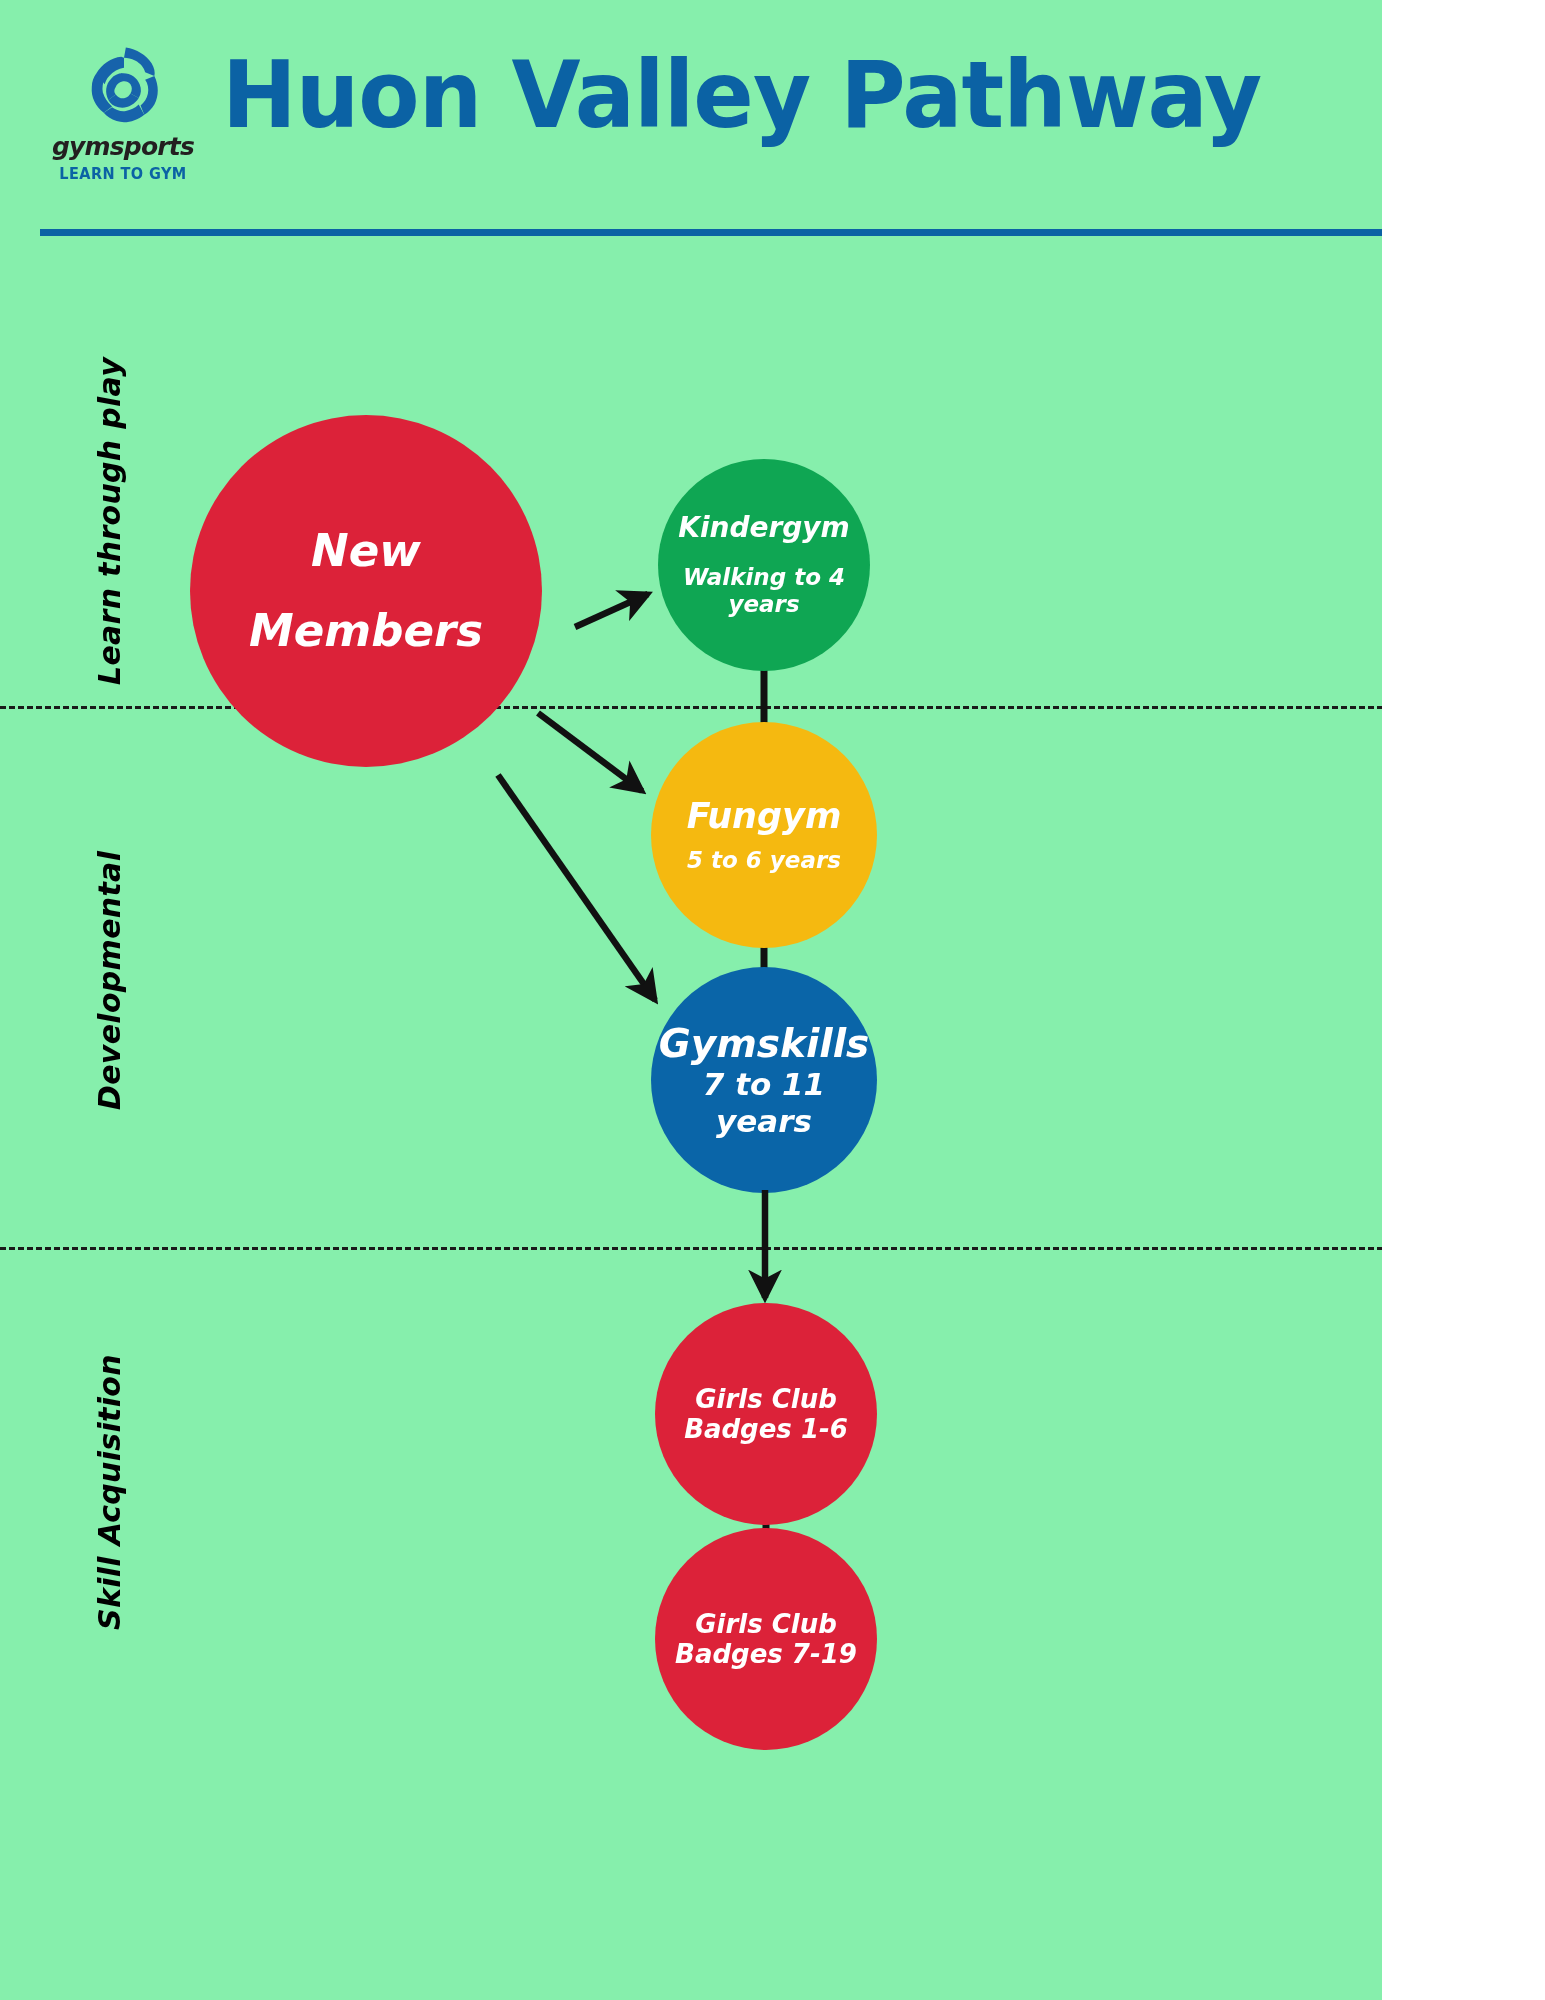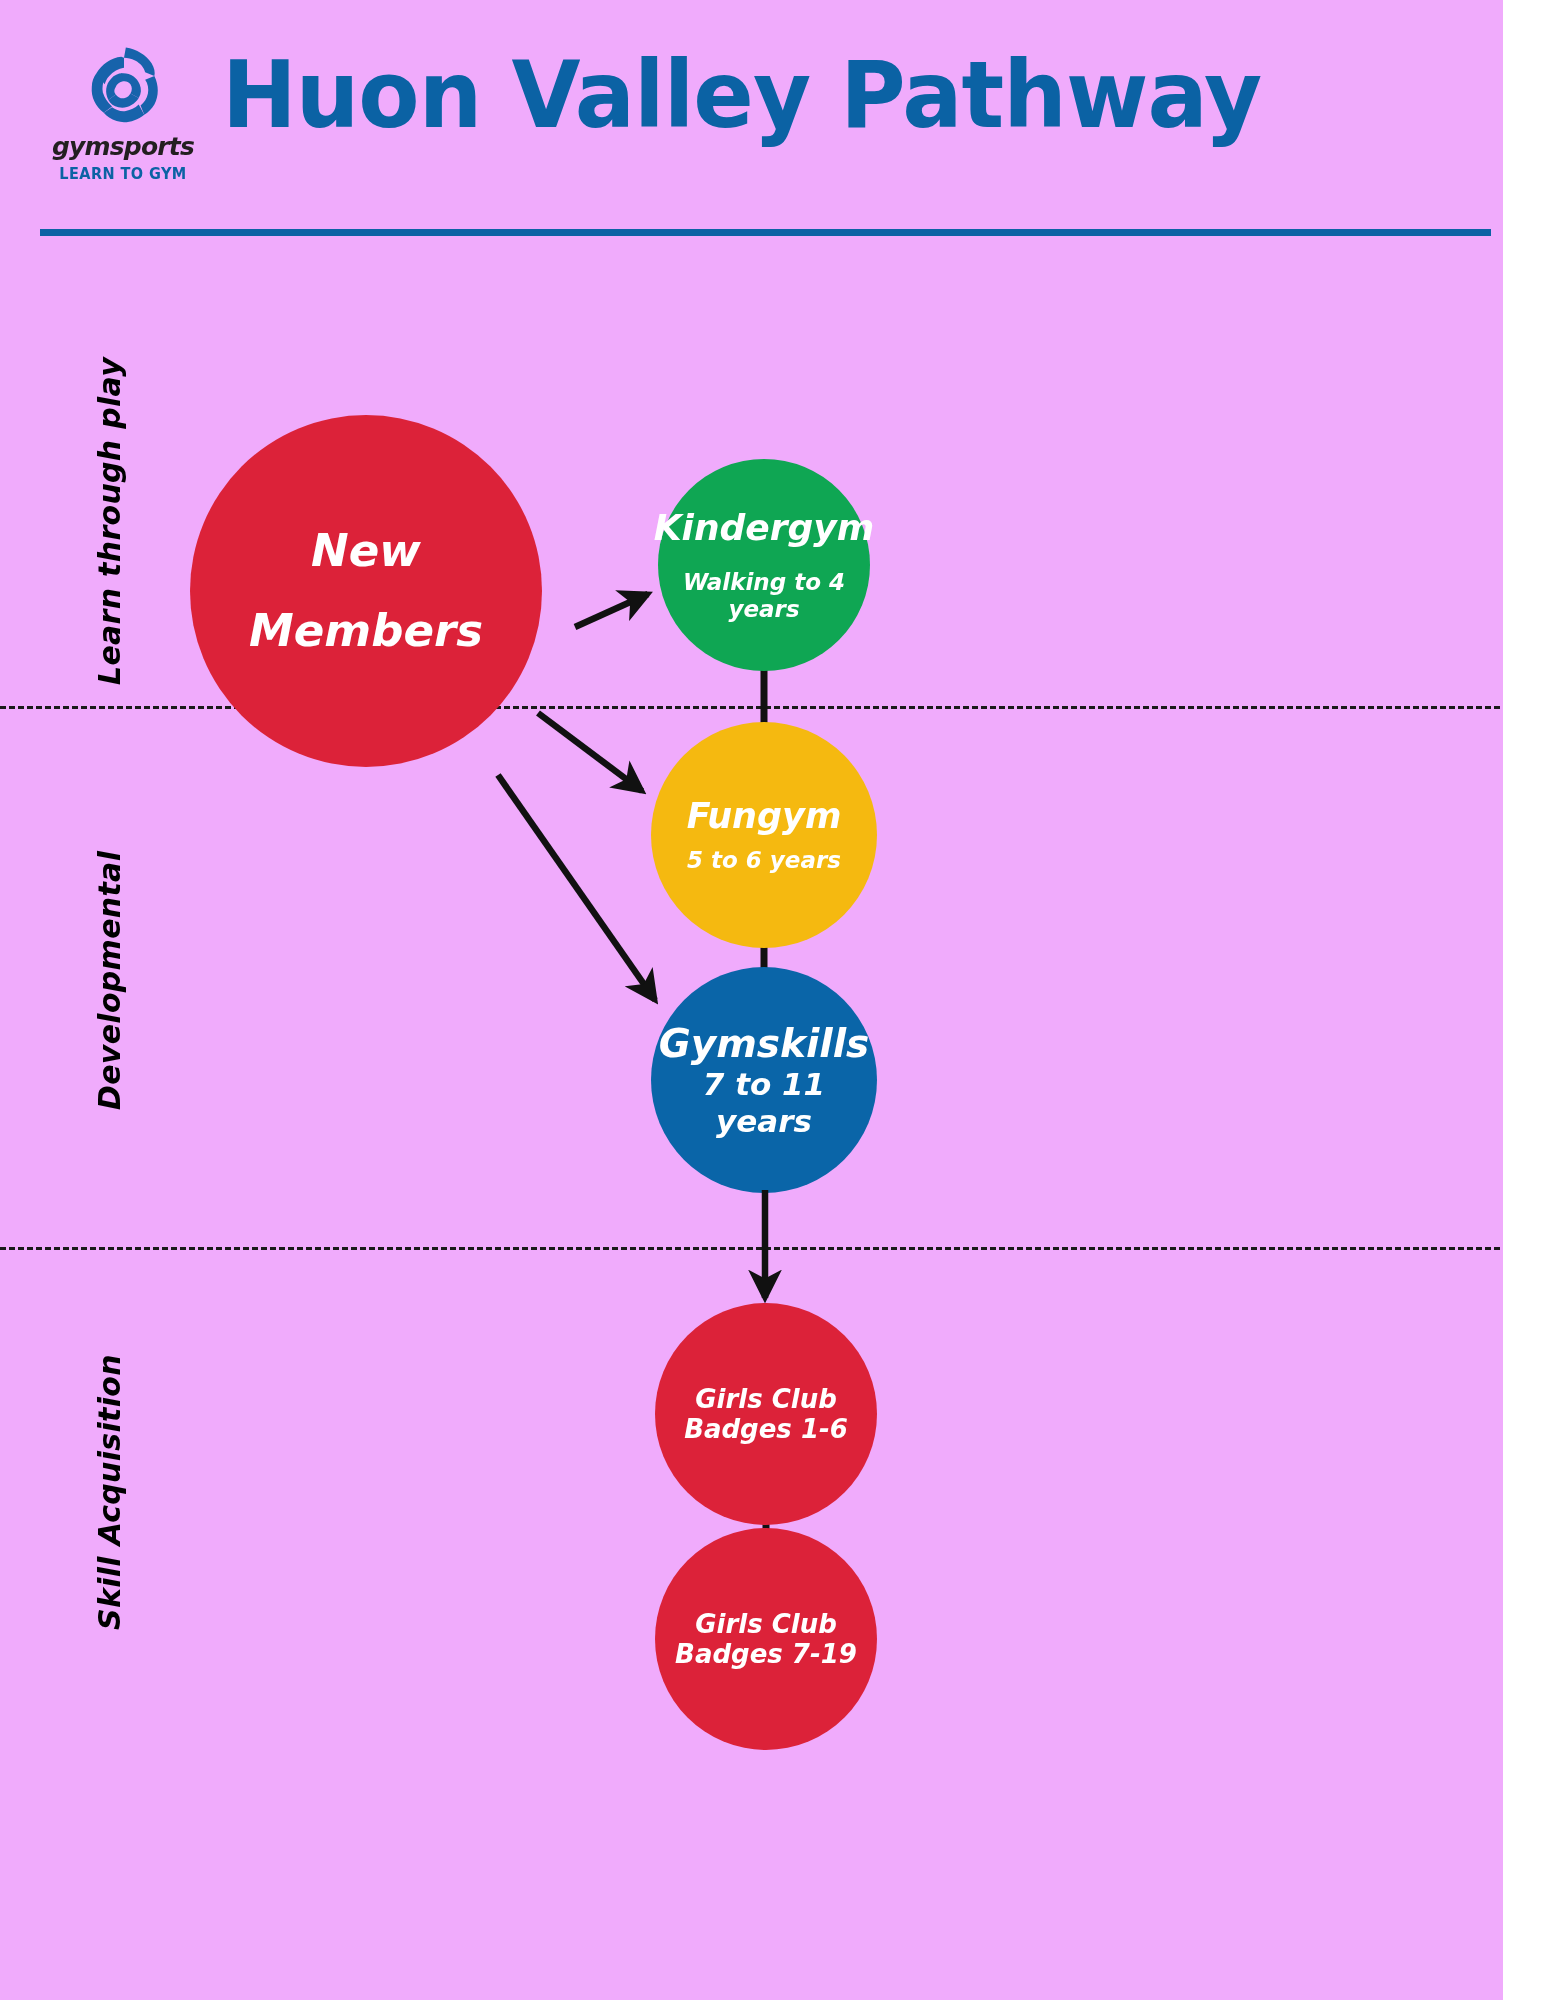--- a/index.html
+++ b/index.html
@@ -5,24 +5,25 @@
   html, body {
     margin: 0;
     padding: 0;
     background: #ffffff;
   }
   body {
     font-family: "DejaVu Sans", sans-serif;
   }
   #page {
     position: relative;
-    width: 1503px;
+    width: 1366px;
     height: 2000px;
-    background: #f0abfc;
+    background: #86efac;
     overflow: hidden;
+    padding-left: 16px;
   }
 
   
   #header {
     position: absolute;
     left: 0; top: 0;
     width: 1545px;
     height: 240px;
   }
   #logo {
@@ -143,21 +144,21 @@
   #node-new-members {
     left: 190px;  top: 415px;
     width: 352px; height: 352px;
   }
   #node-new-members .node-title { font-size: 45px; }
 
   #node-kindergym {
     left: 658px;  top: 459px;
     width: 212px; height: 212px;
   }
-  #node-kindergym .node-title { font-size: 36px; }
+  #node-kindergym .node-title { font-size: 28px; }
   #node-kindergym .node-sub   { font-size: 23px; margin-top: 20px; padding: 0 24px; }
 
   #node-fungym {
     left: 651px;  top: 722px;
     width: 226px; height: 226px;
   }
   #node-fungym .node-title { font-size: 35px; }
   #node-fungym .node-sub   { font-size: 23px; margin-top: 11px; }
 
   #node-gymskills {

